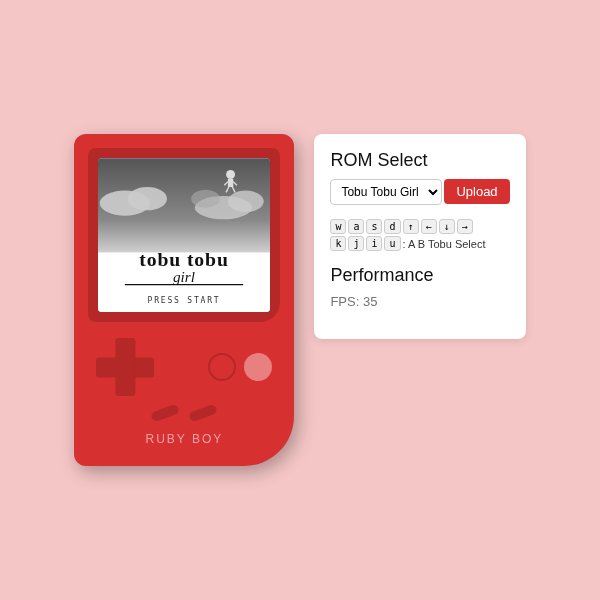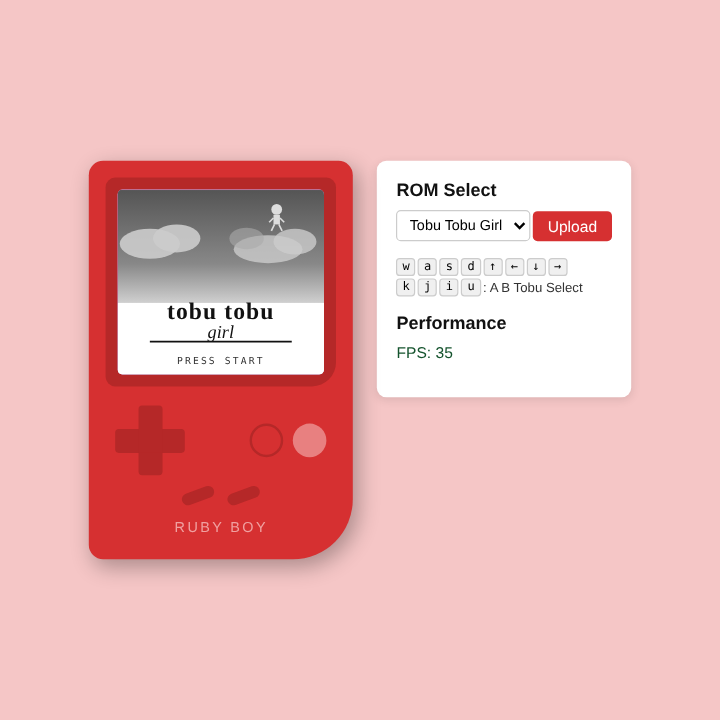--- a/index.html
+++ b/index.html
@@ -155,30 +155,30 @@
       padding: 16px;
       min-width: 180px;
       box-shadow: 0 2px 8px rgba(0,0,0,0.1);
     }
 
     .panel-section {
       margin-bottom: 14px;
     }
 
     .panel-section-title {
-      font-size: 15px;
-      font-weight: 700;
+      font-size: 18px;
+      font-weight: 400;
       color: #111;
       margin-bottom: 8px;
     }
 
     .rom-row {
       display: flex;
       gap: 2px;
-      align-items: flex-end;
+      align-items: center;
     }
 
     .rom-select {
       font-size: 12px;
       padding: 4px 6px;
       border: 1px solid #ccc;
       border-radius: 4px;
       background: white;
       cursor: pointer;
       flex: 1;
@@ -214,21 +214,21 @@
     .controls-keys-row {
       display: flex;
       align-items: center;
       flex-wrap: wrap;
       gap: 2px;
       margin-bottom: 2px;
     }
 
     .fps-text {
       font-size: 13px;
-      color: #14532d;
+      color: #737373;
     }
 
     
     .screen-svg {
       position: absolute;
       top: 0; left: 0; right: 0; bottom: 0;
       width: 100%;
       height: 100%;
     }
   </style>

